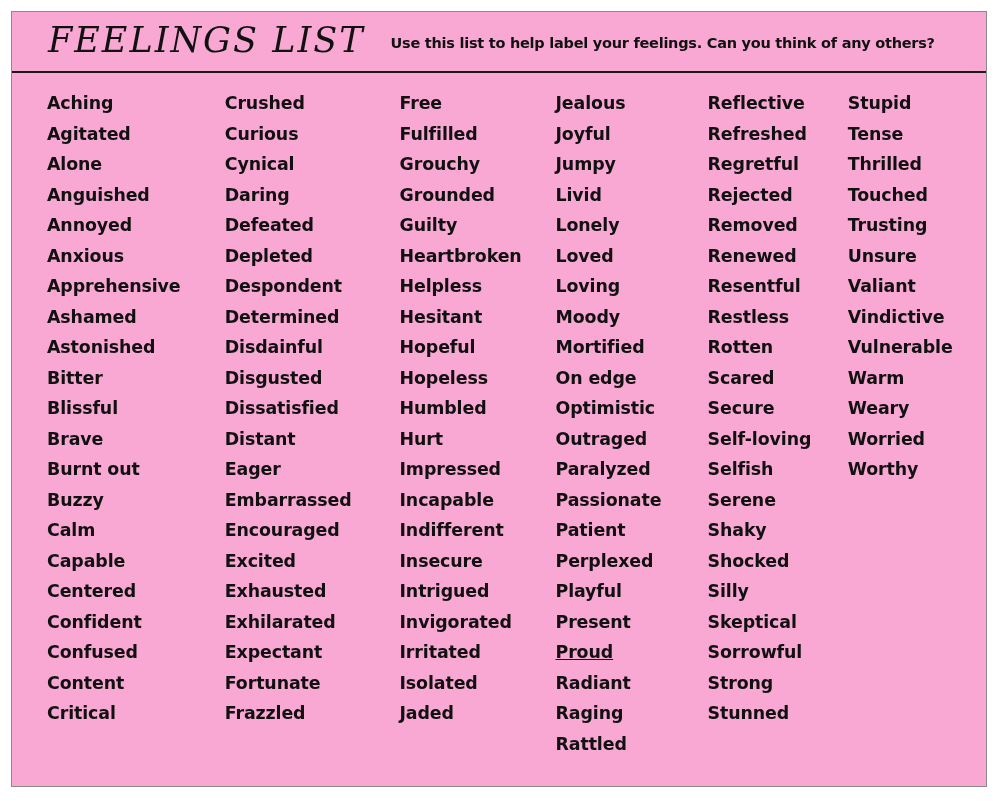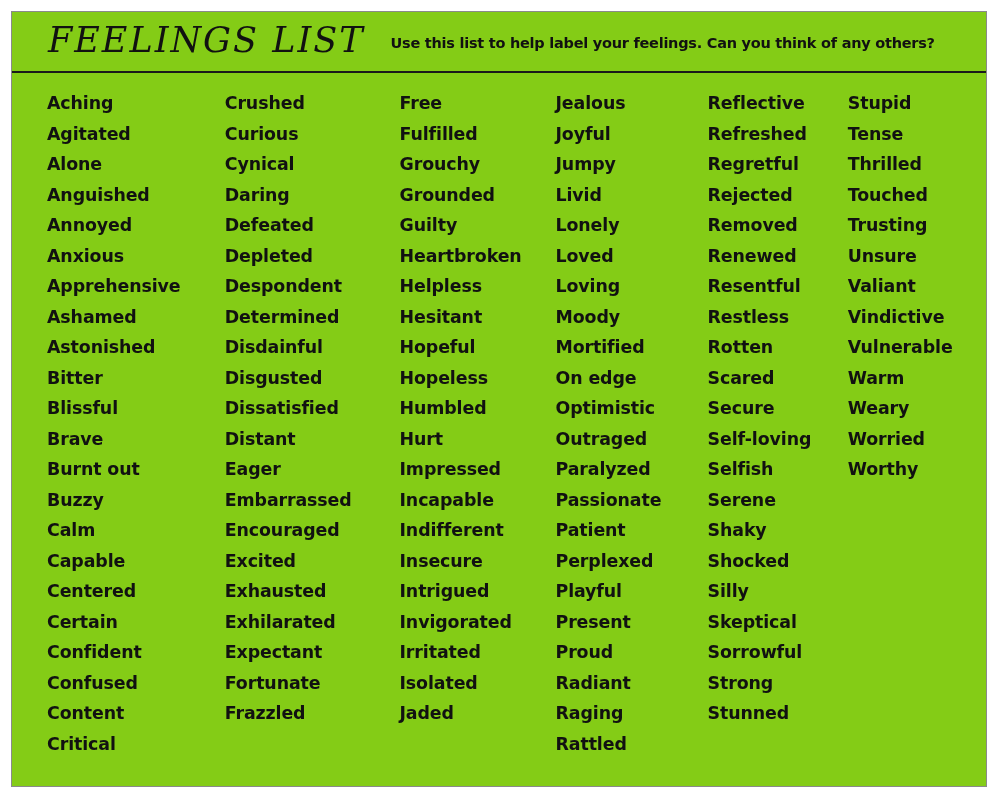--- a/index.html
+++ b/index.html
@@ -17,21 +17,21 @@
   }
 
   .sheet {
     position: absolute;
     left: 11px;
     top: 11px;
     width: 976px;
     height: 776px;
     box-sizing: border-box;
     border: 1.5px solid #8a8a8a;
-    background: #84cc16;
+    background: #f9a8d4;
   }
 
   .header {
     position: relative;
     height: 61px;
     box-sizing: border-box;
     border-bottom: 2.5px solid #1a1a1a;
     display: flex;
     align-items: center;
     padding-left: 36px;
@@ -121,21 +121,20 @@
           <div class="feeling" style="color: rgb(17, 17, 17);">Ashamed</div>
           <div class="feeling" style="color: rgb(17, 17, 17);">Astonished</div>
           <div class="feeling" style="color: rgb(17, 17, 17);">Bitter</div>
           <div class="feeling" style="color: rgb(17, 17, 17);">Blissful</div>
           <div class="feeling" style="color: rgb(17, 17, 17);">Brave</div>
           <div class="feeling" style="color: rgb(17, 17, 17);">Burnt out</div>
           <div class="feeling" style="color: rgb(17, 17, 17);">Buzzy</div>
           <div class="feeling" style="color: rgb(17, 17, 17);">Calm</div>
           <div class="feeling" style="color: rgb(17, 17, 17);">Capable</div>
           <div class="feeling" style="color: rgb(17, 17, 17);">Centered</div>
-          <div class="feeling" style="color: rgb(17, 17, 17);">Certain</div>
           <div class="feeling" style="color: rgb(17, 17, 17);">Confident</div>
           <div class="feeling" style="color: rgb(17, 17, 17);">Confused</div>
           <div class="feeling" style="color: rgb(17, 17, 17);">Content</div>
           <div class="feeling" style="color: rgb(17, 17, 17);">Critical</div>
         </div>
       <div class="column col-1">
           <div class="feeling" style="color: rgb(17, 17, 17);">Crushed</div>
           <div class="feeling" style="color: rgb(17, 17, 17);">Curious</div>
           <div class="feeling" style="color: rgb(17, 17, 17);">Cynical</div>
           <div class="feeling" style="color: rgb(17, 17, 17);">Daring</div>
@@ -192,21 +191,21 @@
           <div class="feeling" style="color: rgb(17, 17, 17);">Mortified</div>
           <div class="feeling" style="color: rgb(17, 17, 17);">On edge</div>
           <div class="feeling" style="color: rgb(17, 17, 17);">Optimistic</div>
           <div class="feeling" style="color: rgb(17, 17, 17);">Outraged</div>
           <div class="feeling" style="color: rgb(17, 17, 17);">Paralyzed</div>
           <div class="feeling" style="color: rgb(17, 17, 17);">Passionate</div>
           <div class="feeling" style="color: rgb(17, 17, 17);">Patient</div>
           <div class="feeling" style="color: rgb(17, 17, 17);">Perplexed</div>
           <div class="feeling" style="color: rgb(17, 17, 17);">Playful</div>
           <div class="feeling" style="color: rgb(17, 17, 17);">Present</div>
-          <div class="feeling" style="color: rgb(17, 17, 17);">Proud</div>
+          <div class="feeling" style="color: rgb(17, 17, 17); text-decoration: underline;">Proud</div>
           <div class="feeling" style="color: rgb(17, 17, 17);">Radiant</div>
           <div class="feeling" style="color: rgb(17, 17, 17);">Raging</div>
           <div class="feeling" style="color: rgb(17, 17, 17);">Rattled</div>
         </div>
       <div class="column col-4">
           <div class="feeling" style="color: rgb(17, 17, 17);">Reflective</div>
           <div class="feeling" style="color: rgb(17, 17, 17);">Refreshed</div>
           <div class="feeling" style="color: rgb(17, 17, 17);">Regretful</div>
           <div class="feeling" style="color: rgb(17, 17, 17);">Rejected</div>
           <div class="feeling" style="color: rgb(17, 17, 17);">Removed</div>

